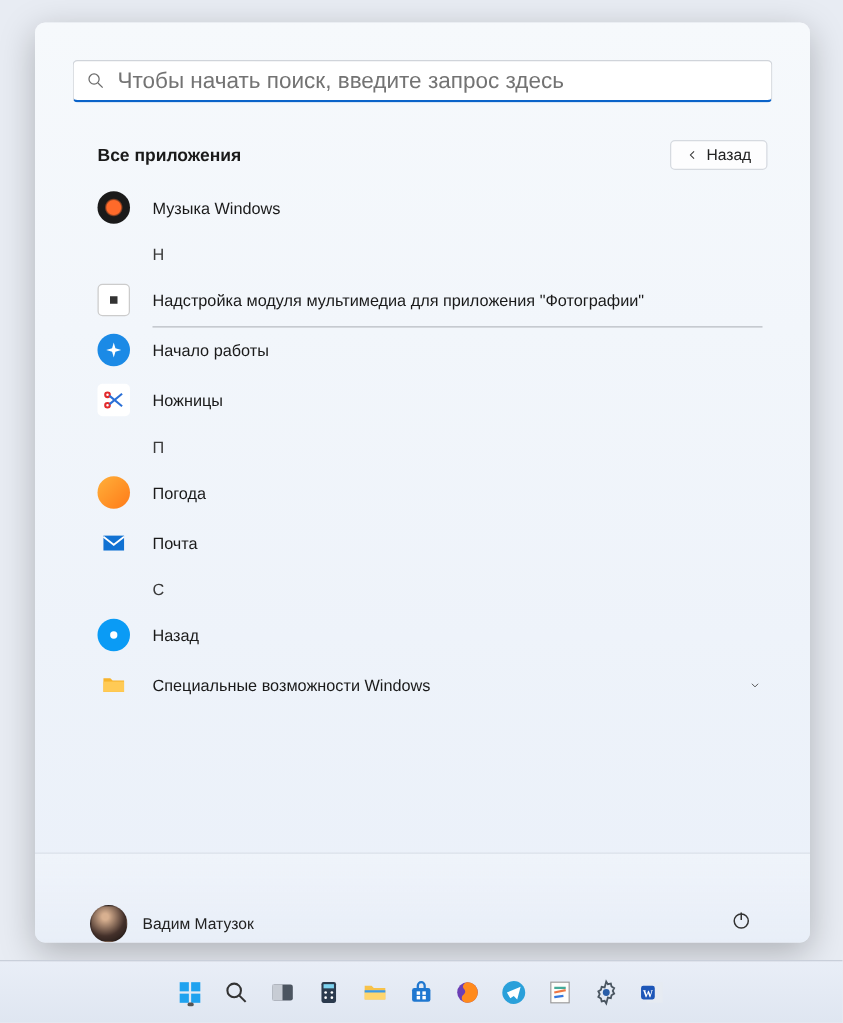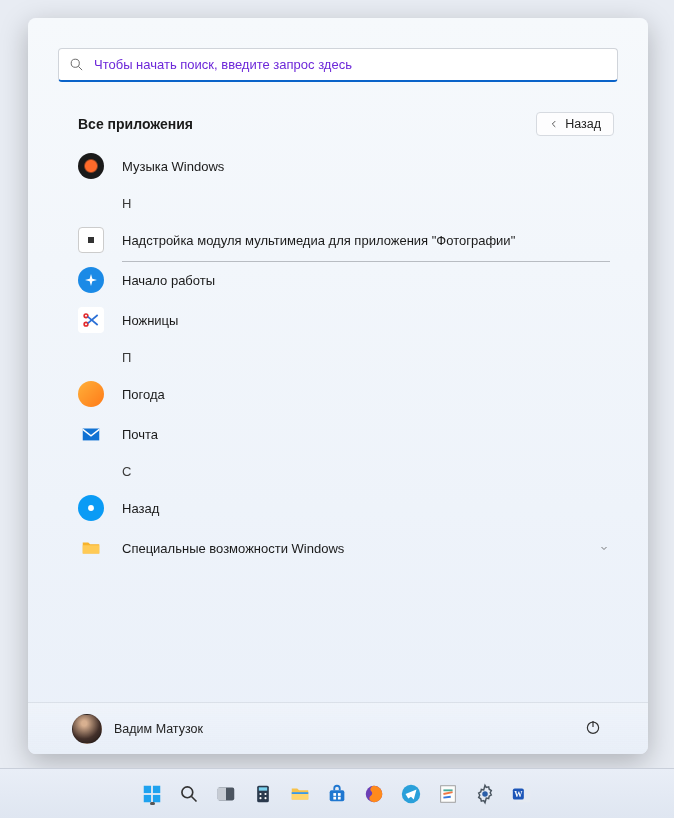--- a/index.html
+++ b/index.html
@@ -34,22 +34,22 @@
   border: 1px solid #d0d4da;
   border-bottom: 2px solid #0a63c9;
   border-radius: 4px;
   display: flex;
   align-items: center;
   padding: 0 10px;
 }
 .search-icon-svg { width: 15px; height: 15px; stroke:#6b6b6b; fill:none; stroke-width:1.6; }
 .search-placeholder {
   margin-left: 10px;
-  color: #6d28d9;
-  font-size: 13px;
+  color: #737373;
+  font-size: 18px;
 }
 .header-row {
   display: flex;
   justify-content: space-between;
   align-items: center;
   padding: 18px 34px 10px 50px;
 }
 .header-title { font-weight: 700; font-size: 14px; }
 .back-btn {
   display:flex; align-items:center; gap:6px;
@@ -106,23 +106,23 @@
 }
 .tooltip-item { position: relative; }
 .tooltip-item::after {
   content:"";
   position:absolute;
   left:56px; right:22px; bottom:-2px;
   height:1px; background:#b8bcc2;
 }
 .footer {
   border-top: 1px solid rgba(0,0,0,0.06);
-  height: 52px;
+  height: 72px;
   display:flex;
-  align-items:center;
+  align-items:flex-end;
   justify-content:space-between;
   padding: 0 40px 0 44px;
   background: linear-gradient(180deg, rgba(255,255,255,0.2), rgba(230,236,246,0.4));
 }
 .user-block { display:flex; align-items:center; gap:12px; cursor:pointer;}
 .avatar {
   width:30px;height:30px;border-radius:50%;
   background: radial-gradient(circle at 40% 30%, #d8b090 10%, #43302a 60%, #1a1412 100%);
   border:1px solid rgba(0,0,0,0.1);
 }

